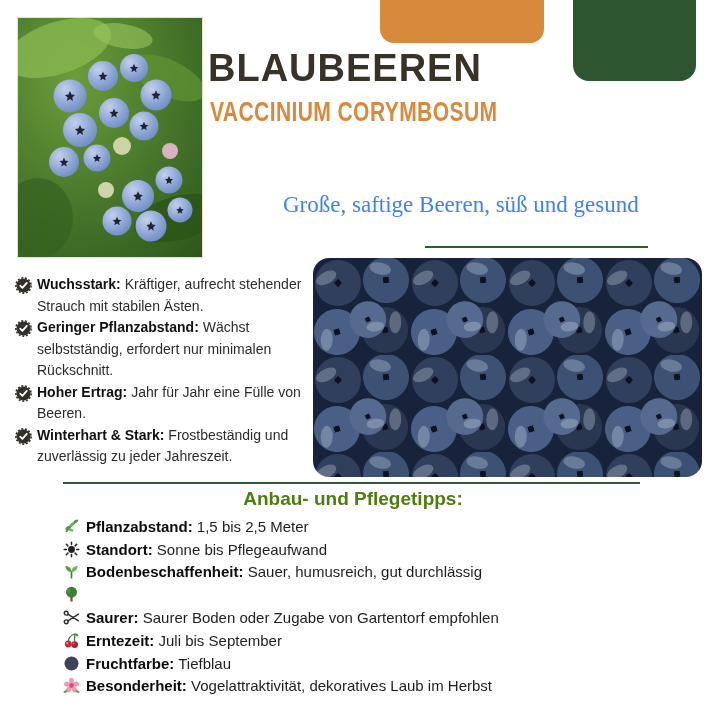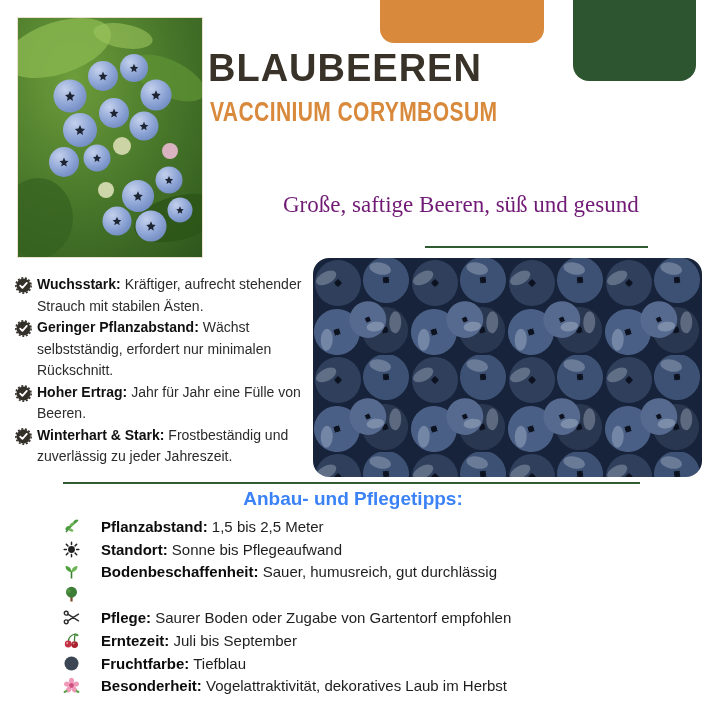--- a/index.html
+++ b/index.html
@@ -18,37 +18,37 @@
     border:1px solid #e9e0cf; overflow:hidden; }
   .photo-left svg { display:block; }
   
   .title { position:absolute; left:208px; top:48px; font-size:38px; line-height:40px;
     font-weight:800; letter-spacing:1px; color:#393229; }
   .subtitle { position:absolute; left:210px; top:99px; font-size:27px; line-height:27px;
     font-weight:700; color:#D8893B; letter-spacing:0.5px;
     transform:scaleX(.78); transform-origin:0 50%; white-space:nowrap; }
   .tagline { position:absolute; left:283px; top:192px; width:400px;
     font-family:"Liberation Serif","DejaVu Serif",serif;
-    font-size:23px; color:#701a75; }
+    font-size:23px; color:#3b82f6; }
   .tagline-line { position:absolute; left:425px; top:246px; width:223px; height:2px;
     background:#2E5B32; }
   
   .features { position:absolute; left:15px; top:274px; width:298px; }
   .feat { display:flex; gap:5px; }
   .feat .badge { flex:0 0 17px; height:17px; margin-top:3px; }
   .feat p { font-size:14px; line-height:21.5px; color:#2b2b2b; }
   .feat b { color:#111; }
   
   .photo-right { position:absolute; left:313px; top:258px; width:389px; height:219px;
     border-radius:16px; overflow:hidden; }
   
   .divider { position:absolute; left:63px; top:482px; width:577px; height:2px; background:#2E5B32; }
   .tips { position:absolute; left:63px; top:488px; width:580px; }
-  .tips h2 { text-align:center; font-size:19px; font-weight:800; color:#3b82f6; margin-bottom:5px; }
-  .tip { display:flex; align-items:center; gap:21px; height:22.8px; font-size:15px; color:#1e1e1e; white-space:nowrap; }
+  .tips h2 { text-align:center; font-size:19px; font-weight:800; color:#4d7c0f; margin-bottom:5px; }
+  .tip { display:flex; align-items:center; gap:6px; height:22.8px; font-size:15px; color:#1e1e1e; white-space:nowrap; }
   .tip svg { flex:0 0 17px; }
   .tip b { color:#0c0c0c; }
 </style>
 </head>
 <body>
 
 <div class="poster">
 
   <div class="shape-orange"></div>
   <div class="shape-green"></div>
@@ -204,21 +204,21 @@
     </div>
 
     <div class="tip">
       <svg width="17" height="17" viewBox="0 0 17 17">
           <g stroke="#2b2b2b" stroke-width="1.4" fill="none" stroke-linecap="round">
             <circle cx="3.2" cy="4.2" r="1.9"></circle>
             <circle cx="3.2" cy="12.8" r="1.9"></circle>
             <path d="M4.8 5.2 L15.5 11.8 M4.8 11.8 L15.5 5.2"></path>
           </g>
         </svg>
-      <span><b>Pflege:</b> <span>Saurer Boden oder Zugabe von Gartentorf empfohlen</span></span>
+      <span><b>Saurer:</b> <span>Saurer Boden oder Zugabe von Gartentorf empfohlen</span></span>
     </div>
 
     <div class="tip">
       <svg width="17" height="17" viewBox="0 0 17 17">
           <path d="M5.5 9 C5.5 5 8.5 3 12 2 M11.5 9.5 C11.5 6 11.8 3.5 12 2" fill="none" stroke="#3e7d35" stroke-width="1.3"></path>
           <ellipse cx="13.5" cy="2.8" rx="2.2" ry="1.2" fill="#55984a" transform="rotate(20 13.5 2.8)"></ellipse>
           <circle cx="5.2" cy="12" r="3.4" fill="#c62f42"></circle>
           <circle cx="11.6" cy="12.6" r="3.4" fill="#a8212f"></circle>
           <circle cx="4.2" cy="11" r="1" fill="#fff" opacity=".55"></circle>
           <circle cx="10.6" cy="11.6" r="1" fill="#fff" opacity=".45"></circle>

